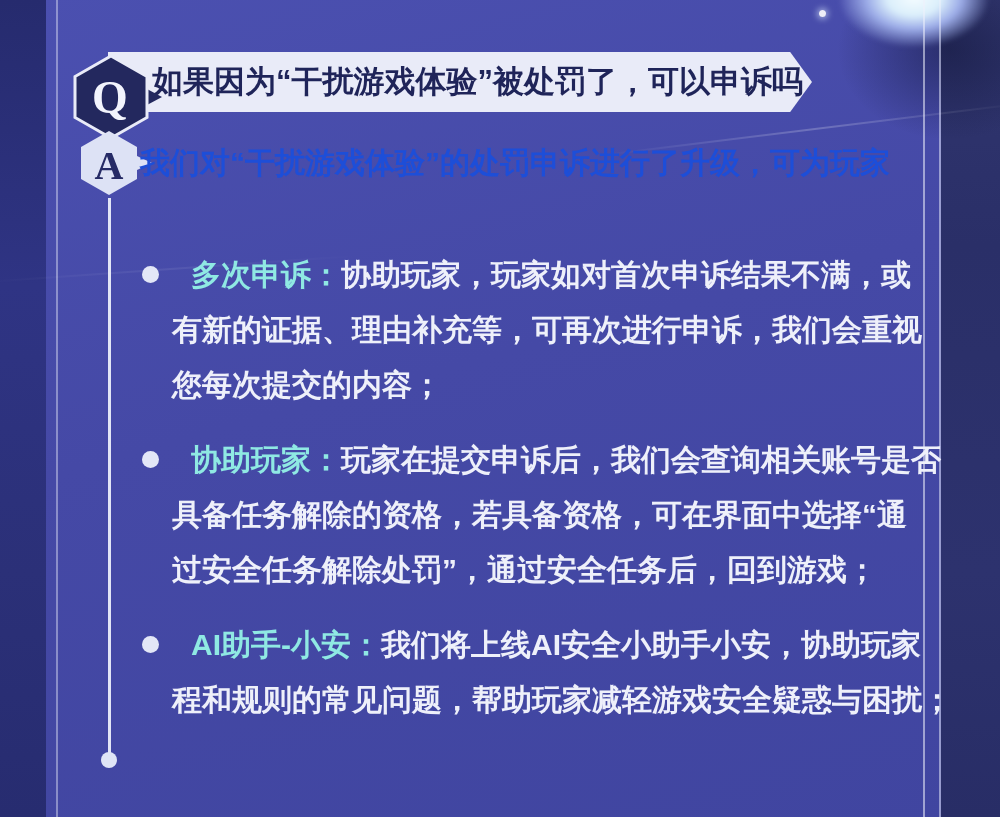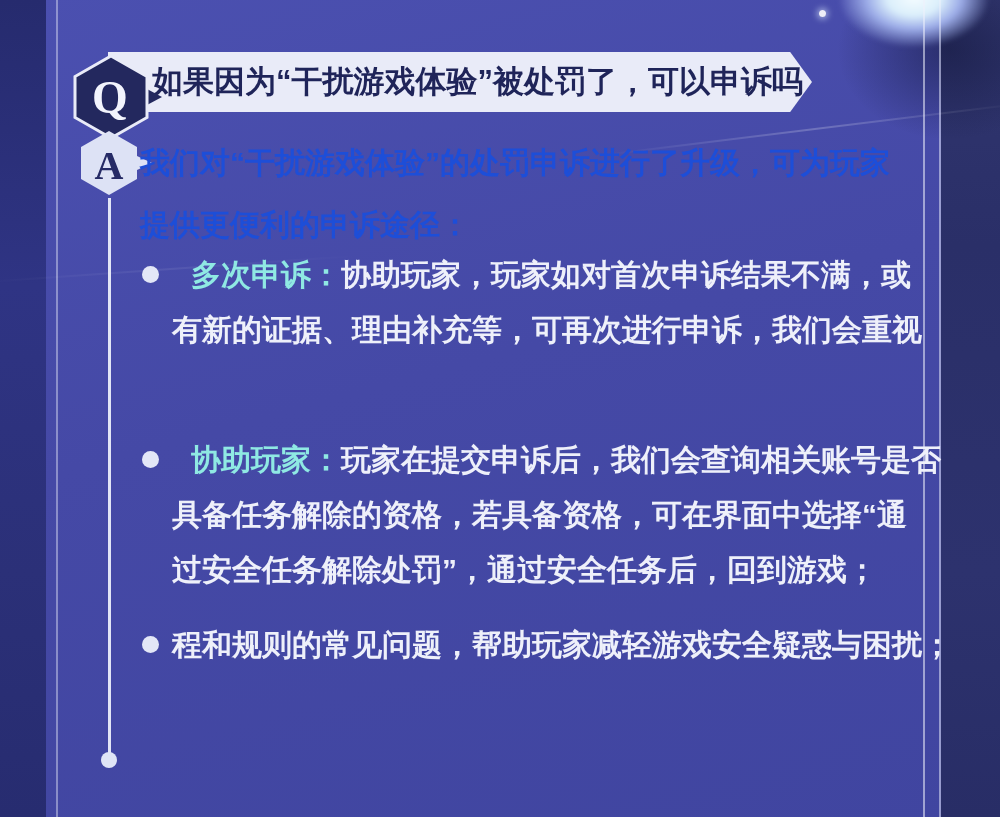--- a/index.html
+++ b/index.html
@@ -85,32 +85,33 @@
     <polygon points="29,2 57,18 57,50 29,66 1,50 1,18" fill="#dde2f5"></polygon>
   </svg>
   <span class="hex-letter a-letter">A</span>
 </div>
 
 <div class="layer timeline"></div>
 <div class="layer timeline-dot"></div>
 
 <div class="layer intro">
   <div class="tline">我们对“干扰游戏体验”的处罚申诉进行了升级，可为玩家</div>
-  <div class="tline">提供更便利的申诉途径：</div>
 </div>
 
 <div class="layer bullet b1">
   <span class="bullet-dot"></span>
   <div class="tline"><span class="bullet-label">多次申诉：</span><span>协助玩家，玩家如对首次申诉结果不满，或</span></div>
   <div class="tline">有新的证据、理由补充等，可再次进行申诉，我们会重视</div>
+  <div class="tline">您每次提交的内容；</div>
 </div>
 
 <div class="layer bullet b2">
   <span class="bullet-dot"></span>
   <div class="tline"><span class="bullet-label">协助玩家：</span><span>玩家在提交申诉后，我们会查询相关账号是否</span></div>
   <div class="tline">具备任务解除的资格，若具备资格，可在界面中选择“通</div>
   <div class="tline">过安全任务解除处罚”，通过安全任务后，回到游戏；</div>
 </div>
 
 <div class="layer bullet b3">
   <span class="bullet-dot"></span>
+  <div class="tline"><span class="bullet-label">AI助手-小安：</span><span>我们将上线AI安全小助手小安，协助玩家</span></div>
   <div class="tline">程和规则的常见问题，帮助玩家减轻游戏安全疑惑与困扰；</div>
 </div>
 
 </body></html>

